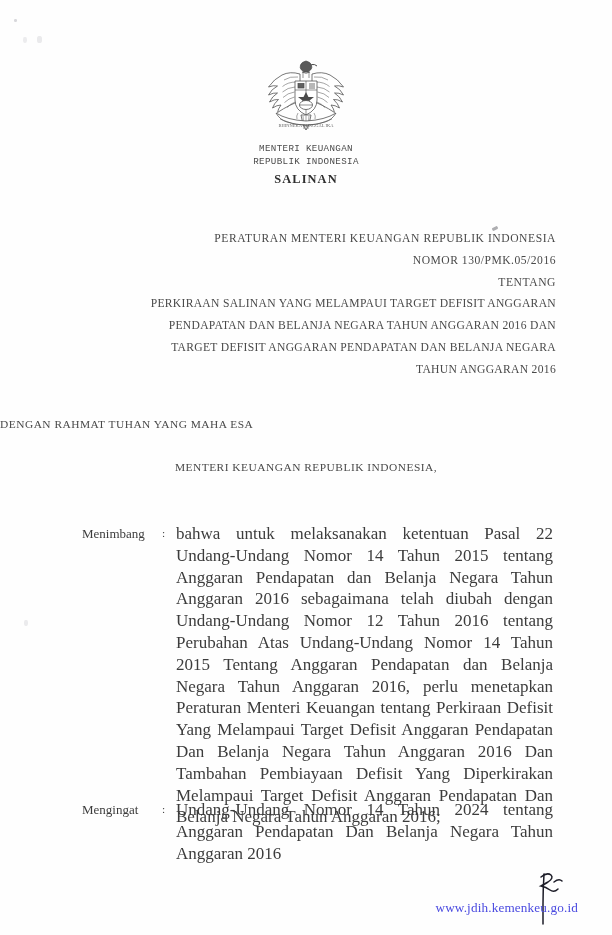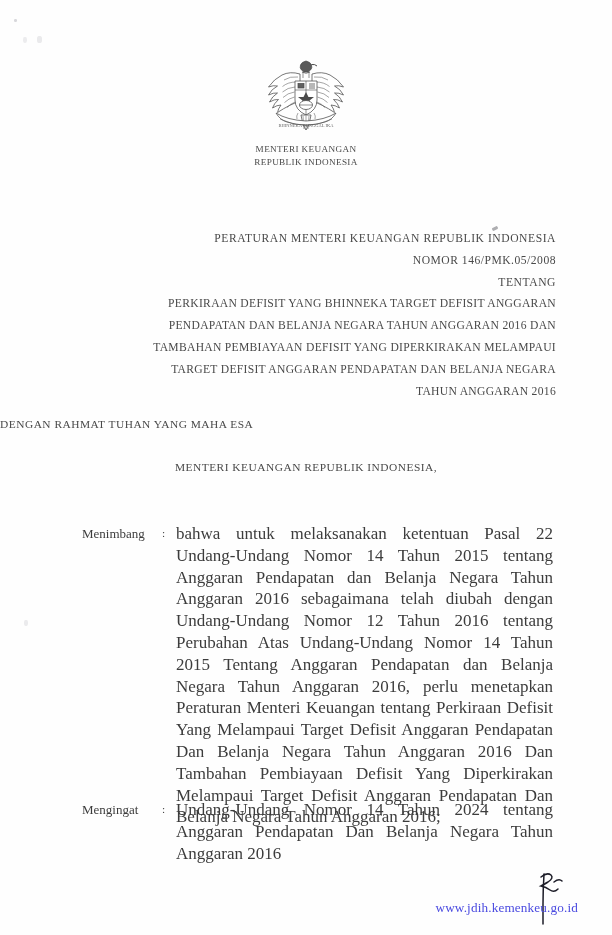--- a/index.html
+++ b/index.html
@@ -44,21 +44,21 @@
     justify-content: center;
   }
   .emblem { display: block; }
 
   
   .ministry {
     position: absolute;
     left: 0; right: 0;
     top: 143px;
     text-align: center;
-    font-family: Liberation Serif, serif;
+    font-family: Liberation Mono, monospace;
     font-size: 9.2px;
     letter-spacing: .35px;
     line-height: 12.6px;
     color: #4a4a4a;
   }
   .salinan {
     position: absolute;
     left: 0; right: 0;
     top: 172px;
     text-align: center;
@@ -211,28 +211,28 @@
         <text x="86" y="140" font-size="9" text-anchor="middle" font-family="Liberation Serif, serif">BHINNEKA TUNGGAL IKA</text>
       </g>
     </svg>
   </div>
 
   <div class="ministry">
     <div>MENTERI KEUANGAN</div>
     <div>REPUBLIK INDONESIA</div>
   </div>
 
+  <div class="salinan">SALINAN</div>
 
   <div class="title-block">
     <div>PERATURAN MENTERI KEUANGAN REPUBLIK INDONESIA</div>
-    <div class="ttl-nomor">NOMOR  146/PMK.05/2008</div>
+    <div class="ttl-nomor">NOMOR  130/PMK.05/2016</div>
     <div>TENTANG</div>
-    <div class="ttl-body">PERKIRAAN DEFISIT YANG BHINNEKA TARGET DEFISIT ANGGARAN</div>
+    <div class="ttl-body">PERKIRAAN SALINAN YANG MELAMPAUI TARGET DEFISIT ANGGARAN</div>
     <div class="ttl-body">PENDAPATAN DAN BELANJA NEGARA TAHUN ANGGARAN 2016 DAN</div>
-    <div class="ttl-body">TAMBAHAN PEMBIAYAAN DEFISIT YANG DIPERKIRAKAN MELAMPAUI</div>
     <div class="ttl-body">TARGET DEFISIT ANGGARAN PENDAPATAN DAN BELANJA NEGARA</div>
     <div class="ttl-body">TAHUN ANGGARAN 2016</div>
   </div>
 
   <div class="invocation">DENGAN RAHMAT TUHAN YANG MAHA ESA</div>
   <div class="ministry-line">MENTERI KEUANGAN REPUBLIK INDONESIA,</div>
 
   <div class="clause clause-menimbang">
     <div class="clause-label">Menimbang</div>
     <div class="clause-colon">:</div>

